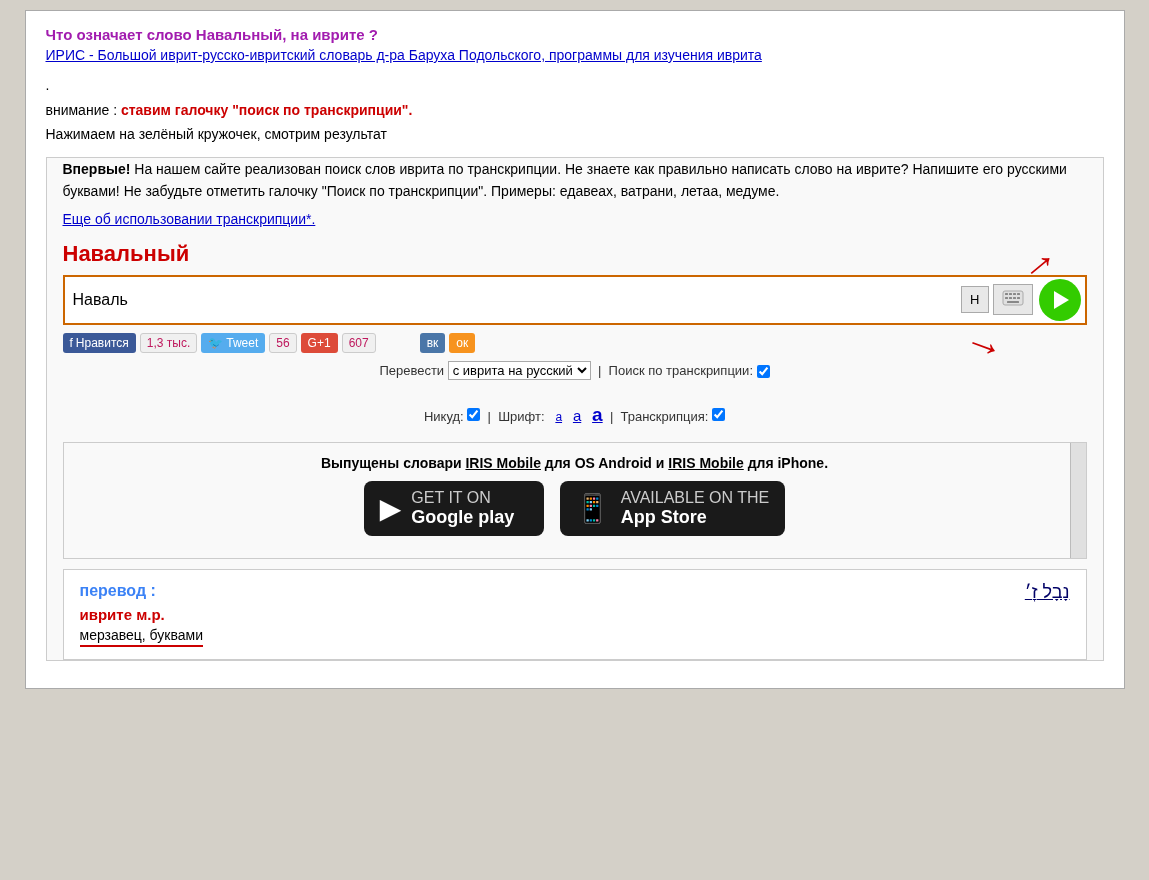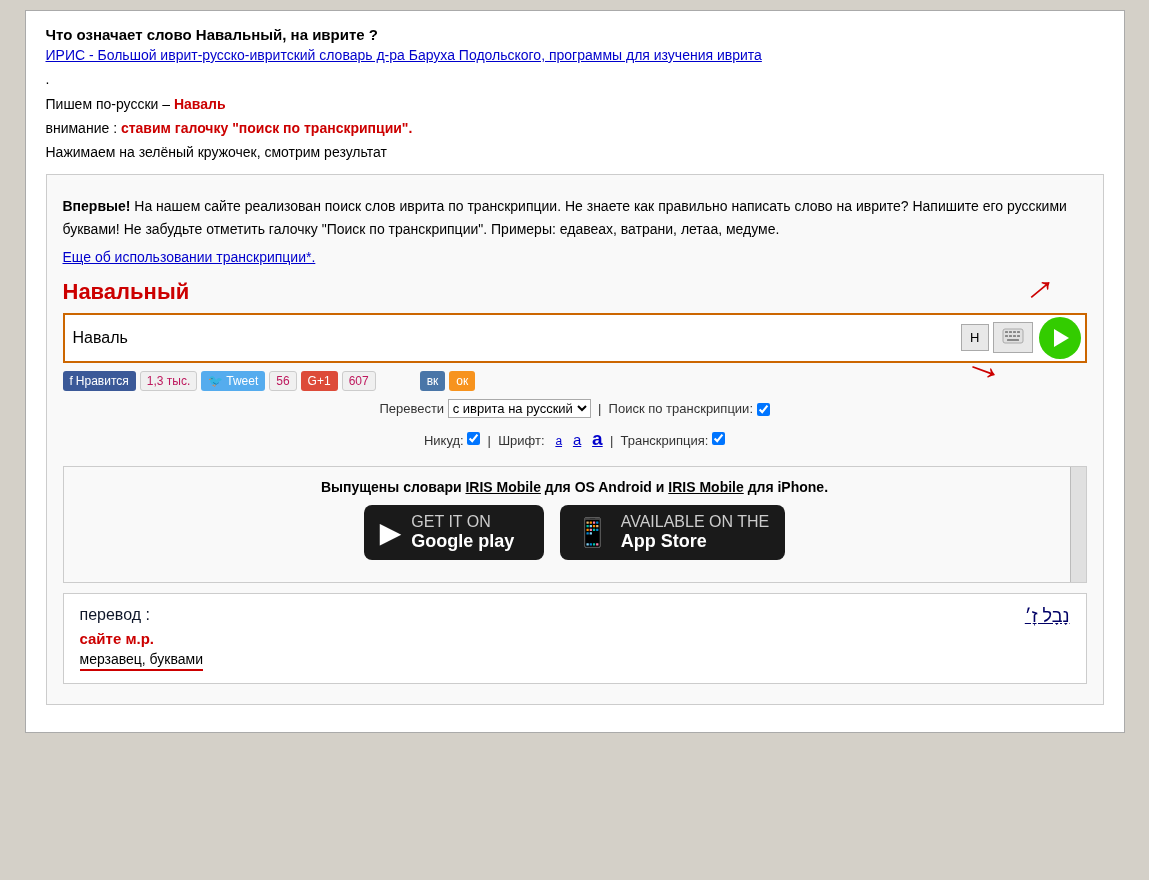--- a/index.html
+++ b/index.html
@@ -11,48 +11,48 @@
       padding: 10px;
     }
     .page-container {
       background: #fff;
       max-width: 1100px;
       margin: 0 auto;
       padding: 15px 20px;
       border: 1px solid #aaa;
     }
     .title-question {
-      color: #000000;
+      color: #a21caf;
       font-size: 15px;
       font-weight: bold;
       margin-bottom: 4px;
     }
     .iris-link {
       color: #0000cc;
       text-decoration: underline;
       font-size: 14px;
       display: block;
-      margin-bottom: 8px;
+      margin-bottom: 14px;
     }
     .dot-line {
       font-size: 14px;
       margin-bottom: 6px;
     }
     .instruction-block {
       font-size: 14px;
       line-height: 1.7;
       margin-bottom: 10px;
     }
     .instruction-block .highlight-red {
       color: #cc0000;
       font-weight: bold;
     }
     .main-box {
       border: 1px solid #ccc;
-      padding: 20px 16px;
+      padding: 0 16px;
       margin-bottom: 12px;
       background: #f9f9f9;
     }
     .main-box p {
       font-size: 14px;
       line-height: 1.6;
       margin-bottom: 6px;
     }
     .main-box a {
       color: #0000cc;
@@ -144,21 +144,21 @@
       padding: 2px 6px;
       border-radius: 3px;
     }
     .social-btn.tw { background: #55acee; }
     .social-btn.gp { background: #dd4b39; }
     .social-btn.vk { background: #4a76a8; margin-left: 40px; }
     .social-btn.ok { background: #f7931e; }
     .options-row {
       text-align: center;
       font-size: 13px;
-      margin-bottom: 10px;
+      margin-bottom: 24px;
       color: #333;
     }
     .options-row select {
       font-size: 13px;
       border: 1px solid #aaa;
       background: #fff;
     }
     .options-row input[type="checkbox"] {
       vertical-align: middle;
     }
@@ -229,23 +229,23 @@
       background: #e0e0e0;
       border-left: 1px solid #bbb;
     }
     .translation-section {
       border: 1px solid #ccc;
       padding: 12px 16px;
       background: #fff;
       position: relative;
     }
     .translation-label {
-      color: #0f172a;
+      color: #3b82f6;
       font-size: 16px;
-      font-weight: normal;
+      font-weight: bold;
       margin-bottom: 6px;
     }
     .translation-word {
       color: #cc0000;
       font-size: 15px;
       font-weight: bold;
       margin-bottom: 4px;
     }
     .translation-meaning {
       font-size: 14px;
@@ -275,23 +275,20 @@
 
 <div class="page-container">
 
   <div class="title-question">Что означает слово Навальный, на иврите ?</div>
 
   <a class="iris-link" href="#">ИРИС - Большой иврит-русско-ивритский словарь д-ра Баруха Подольского, программы для изучения иврита</a>
 
   <div class="dot-line">.</div>
 
   <div class="instruction-block">
-    <div>
-      <span>Пишем по-русски – </span><span class="highlight-red">Наваль</span>
-    </div>
     <div>
       <span>внимание : </span><span class="highlight-red">ставим галочку "поиск по транскрипции".</span>
     </div>
     <div>Нажимаем на зелёный кружочек, смотрим результат</div>
   </div>
 
   <div class="main-box">
     <p>
       <strong>Впервые!</strong> На нашем сайте реализован поиск слов иврита по транскрипции. Не знаете как правильно написать слово на иврите? Напишите его русскими буквами! Не забудьте отметить галочку "Поиск по транскрипции". Примеры: едавеах, ватрани, летаа, медуме.
     </p>
@@ -397,21 +394,21 @@
       <div style="position:relative; pointer-events:none;">
 
         <div style="position:absolute; right: 30px; top: -320px; color:#cc0000; font-size:40px; font-weight:bold; transform: rotate(-40deg);">→</div>
 
         <div style="position:absolute; right: 80px; top: -240px; color:#cc0000; font-size:40px; font-weight:bold; transform: rotate(20deg);">→</div>
       </div>
     </div>
 
     <div class="translation-section">
       <div class="translation-label">перевод :</div>
-      <div class="translation-word">сайте м.р.</div>
+      <div class="translation-word">иврите м.р.</div>
       <div>
         <span class="translation-meaning translation-meaning-underline">мерзавец, буквами</span>
       </div>
       <div class="hebrew-word">נָבָל זׇ׳</div>
     </div>
 
   </div>
 
 </div>
 

